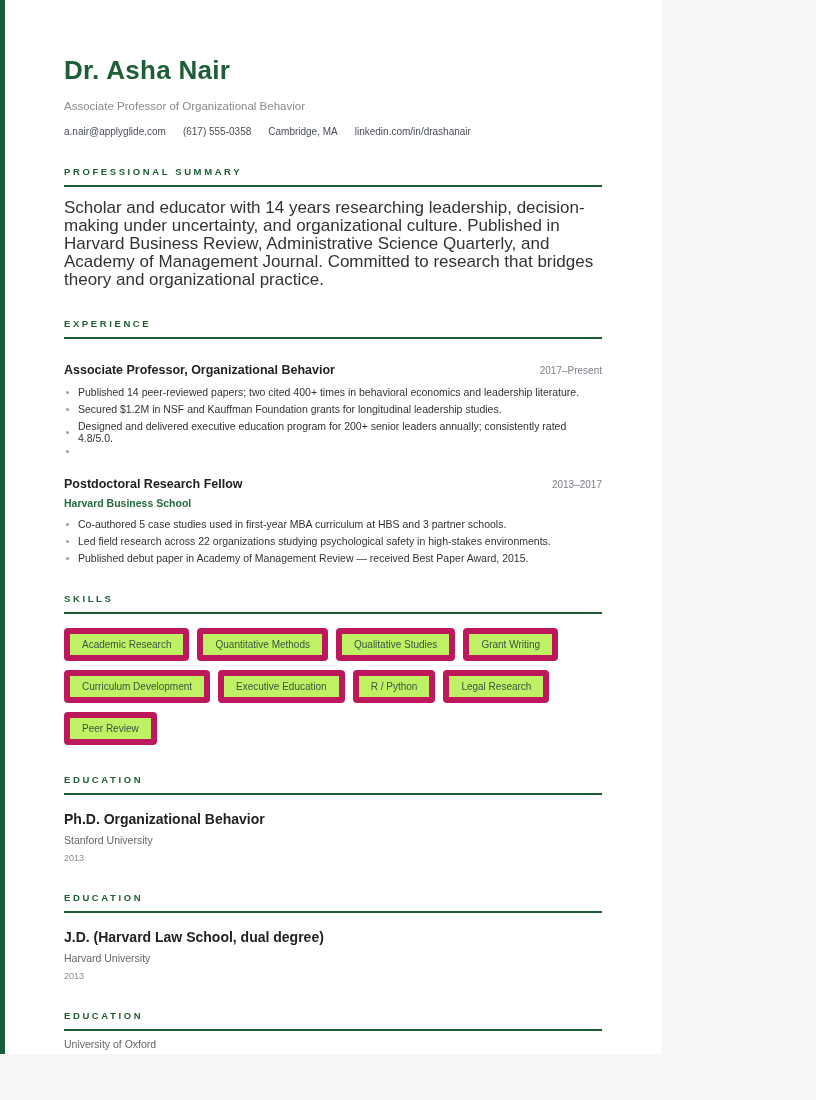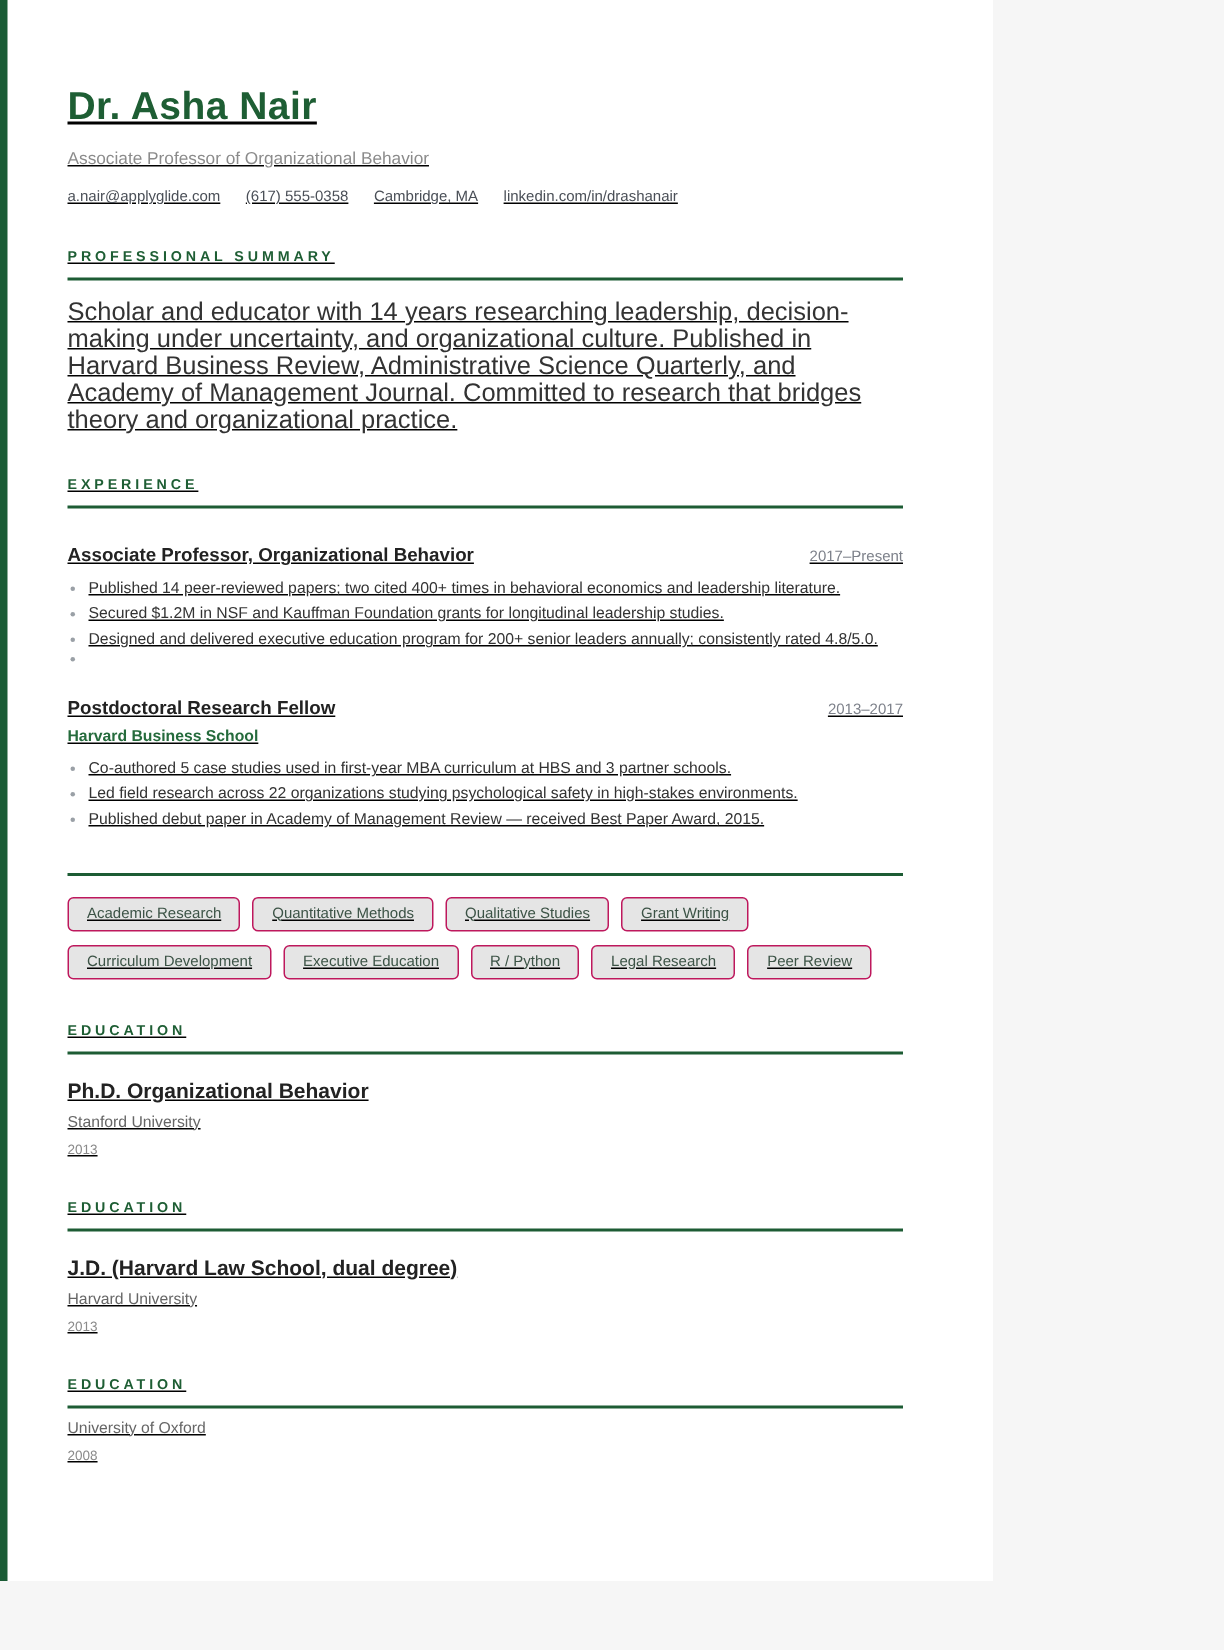--- a/index.html
+++ b/index.html
@@ -7,23 +7,22 @@
   body {
     background: #f6f6f6;
     font-family: "Liberation Sans", "DejaVu Sans", sans-serif;
     height: 1100px;
   }
   .page {
     width: 662px;
     height: 1054px;
     background: #ffffff;
     border-left: 5px solid #1a5c35;
-    padding: 55px 60px 0 40px;
+    padding: 55px 60px 0 59px;
     overflow: hidden;
-    text-decoration: underline;
   }
   .name {
     color: #1e5e34;
     font-size: 26px;
     font-weight: bold;
     letter-spacing: 0.3px;
     line-height: 30px;
   }
   .subtitle {
     margin-top: 15px;
@@ -96,22 +95,22 @@
     margin: 0 9px 0 2px;
     align-self: center;
   }
   .chips {
     margin-top: 14px;
     display: flex;
     flex-wrap: wrap;
     gap: 9px 8px;
   }
   .chip {
-    background: #e5e5e5;
-    border: 1px solid #be185d;
+    background: #bef264;
+    border: 6px solid #be185d;
     border-radius: 4px;
     padding: 5px 12px;
     color: #3c5346;
     font-size: 10px;
     line-height: 11px;
   }
   .edu-degree {
     margin-top: 16px;
     color: #222222;
     font-size: 14px;
@@ -194,20 +193,21 @@
           </li>
         <li>
             <span class="bullet-marker"></span>
             <span>Published debut paper in Academy of Management Review — received Best Paper Award, 2015.</span>
           </li>
       </ul>
     </div>
   </div>
 
   <div class="section">
+    <div class="section-heading">SKILLS</div>
     <hr class="rule">
     <div class="chips">
       <span class="chip">Academic Research</span>
       <span class="chip">Quantitative Methods</span>
       <span class="chip">Qualitative Studies</span>
       <span class="chip">Grant Writing</span>
       <span class="chip">Curriculum Development</span>
       <span class="chip">Executive Education</span>
       <span class="chip">R / Python</span>
       <span class="chip">Legal Research</span>

